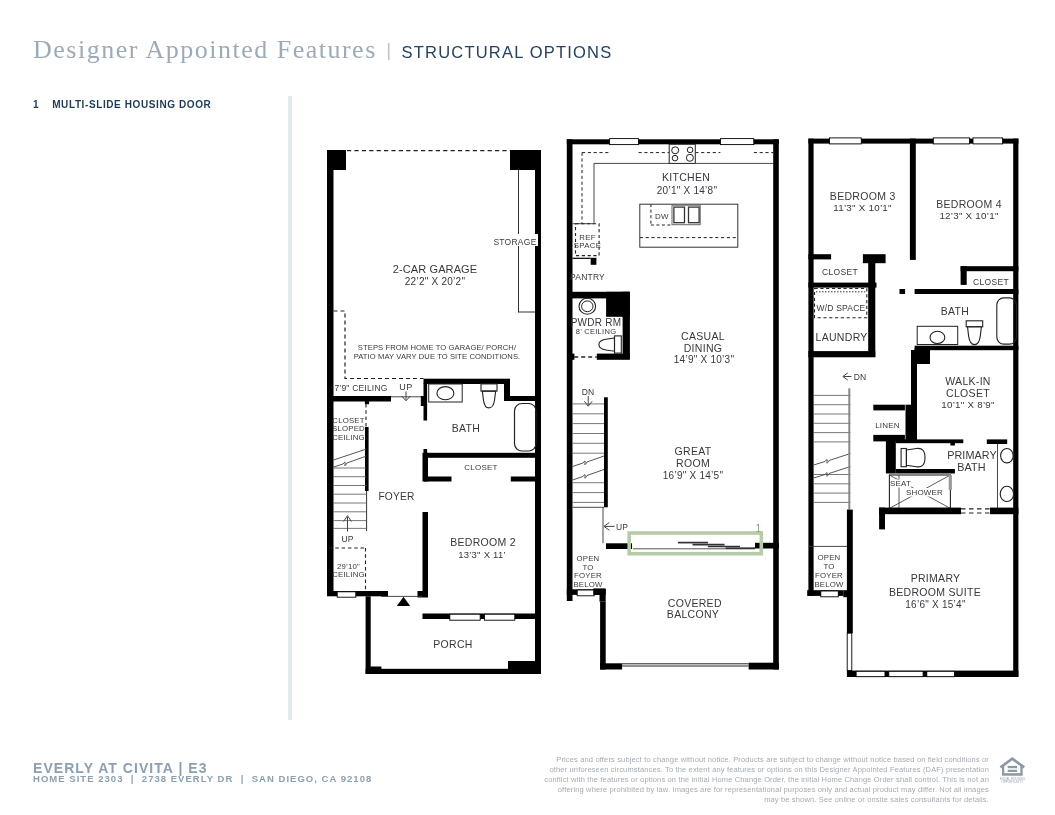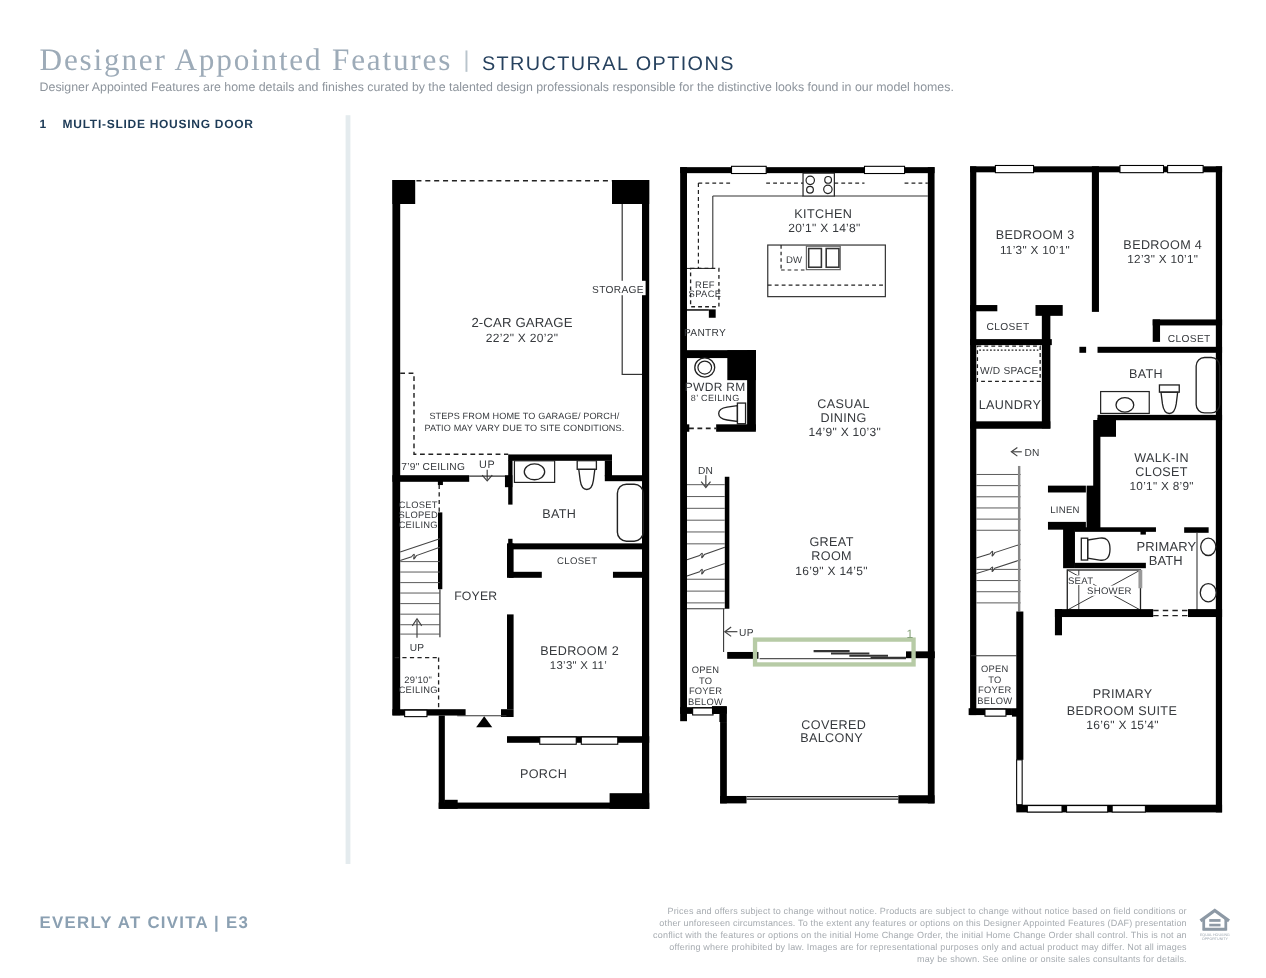--- a/index.html
+++ b/index.html
@@ -11,28 +11,28 @@
 </head>
 <body>
 <div id="page">
 
   <div class="abs" style="left:33px;top:35px;">
     <span style="font-family:'Liberation Serif',serif;font-size:26px;color:#9dabb8;letter-spacing:1.5px;">Designer Appointed Features</span>
     <span style="font-size:19px;color:#b9c4cc;padding:0 6px 0 5px;position:relative;top:-2px;">|</span>
     <span style="font-size:16.5px;color:#26415e;letter-spacing:1.2px;font-weight:500;">STRUCTURAL OPTIONS</span>
   </div>
 
-  <div class="abs" style="left:33px;top:67.5px;font-size:10.3px;color:#8d949c;letter-spacing:0;">Designer Appointed Features are home details and finishes curated by the talented design professionals responsible for the distinctive looks found in our model homes.</div>
 
   <div class="abs" style="left:33px;top:99px;font-size:10px;font-weight:bold;color:#1d3b57;letter-spacing:0.6px;"><span>1</span><span style="padding-left:13px;">MULTI-SLIDE HOUSING DOOR</span></div>
 
   <div class="abs" style="left:288px;top:96px;width:4px;height:624px;background:#e4ebee;"></div>
 
   <div class="abs" style="left:33px;top:760.3px;font-size:14px;font-weight:bold;color:#8ba0b2;letter-spacing:1.05px;">EVERLY AT CIVITA | E3</div>
 
+  <div class="abs" style="left:33px;top:772.6px;font-size:9.5px;font-weight:bold;color:#8ba0b2;letter-spacing:1.03px;">HOME SITE 2303&nbsp; |&nbsp; 2738 EVERLY DR&nbsp; |&nbsp; SAN DIEGO, CA 92108</div>
 
   <div class="abs" style="left:439px;top:754.5px;width:550px;text-align:right;font-size:7.5px;line-height:10.2px;color:#a6abb0;letter-spacing:0.15px;white-space:normal;">Prices and offers subject to change without notice. Products are subject to change without notice based on field conditions or<br>other unforeseen circumstances. To the extent any features or options on this Designer Appointed Features (DAF) presentation<br>conflict with the features or options on the initial Home Change Order, the initial Home Change Order shall control. This is not an<br>offering where prohibited by law. Images are for representational purposes only and actual product may differ. Not all images<br>may be shown. See online or onsite sales consultants for details.</div>
 
   <svg class="abs" style="left:997px;top:754px;" width="32" height="34" viewBox="0 0 32 34">
     <g fill="none" stroke="#8d99a5">
       <path d="M3.4 13.4 L15.3 4.7 L27.2 13.4" stroke-width="2.7"></path>
       <path d="M6.1 11.8 V20.3 H24.5 V11.8" stroke-width="2.3"></path>
       <rect x="5.4" y="19.7" width="19.8" height="1.8" fill="#8d99a5" stroke="none"></rect>
       <rect x="10.7" y="11.9" width="9.4" height="2.3" fill="#8d99a5" stroke="none"></rect>
       <rect x="10.7" y="15.8" width="9.4" height="2.2" fill="#8d99a5" stroke="none"></rect>

